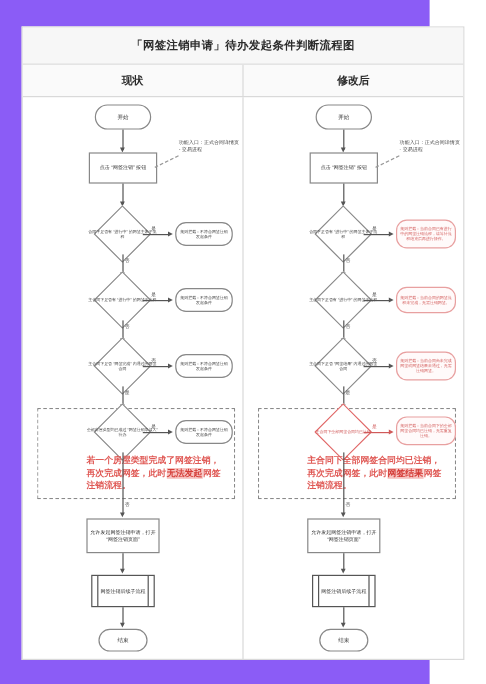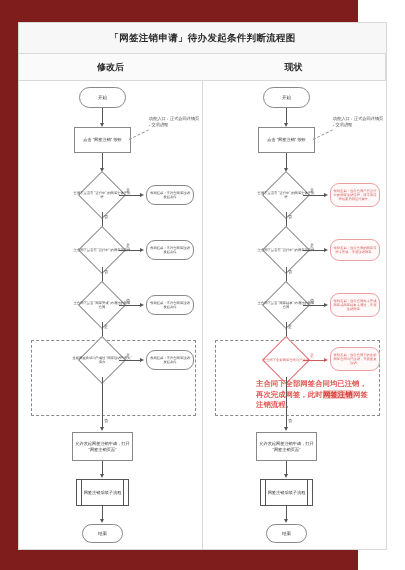--- a/index.html
+++ b/index.html
@@ -1,21 +1,21 @@
 <!DOCTYPE html>
 <html><head>
 <meta charset="utf-8">
 <style>
   html,body{margin:0;padding:0;background:#ffffff;}
   body{
     width:405px;height:570px;overflow:hidden;
     font-family:"Liberation Sans","DejaVu Sans",sans-serif;
     color:#333;
   }
-  .page{position:relative;width:358px;height:570px;background:#7f1d1d;}
+  .page{position:relative;width:358px;height:570px;background:#8b5cf6;}
   .frame{
     position:absolute;left:18px;top:22px;width:369px;height:528px;
     border:1px solid #d9d9d9;background:#fff;box-sizing:border-box;
   }
   .title-bar{
     height:30px;border-bottom:1px solid #d9d9d9;background:#f7f7f7;
     display:flex;align-items:center;justify-content:center;
     font-size:9.5px;font-weight:bold;color:#2b2b2b;letter-spacing:.3px;
   }
   .col-heads{display:flex;height:26px;border-bottom:1px solid #d9d9d9;background:#fafafa;}
@@ -78,22 +78,22 @@
 </style>
 </head>
 <body>
 
 <div class="page">
  <div class="frame">
 
   <div class="title-bar">「网签注销申请」待办发起条件判断流程图</div>
 
   <div class="col-heads">
+    <div class="col-head left">现状</div>
     <div class="col-head">修改后</div>
-    <div class="col-head left">现状</div>
   </div>
 
   <div class="cols">
 
    <div class="col left">
 
      <div class="node term" style="left:60px;top:6px;width:47px;height:21px;">开始</div>
      <div class="vline" style="left:83px;top:27px;height:17px;"></div>
      <div class="arrow-d" style="left:81px;top:42px;"></div>
 
@@ -143,20 +143,23 @@
 
      <div class="diamond" style="left:66px;top:262px;width:34px;height:34px;">
        <div class="dshape"></div>
        <div class="dtext">全部房屋类型均已成过 “网签注销申请人” 待办</div>
      </div>
      <div class="hline" style="left:100px;top:279px;width:22px;"></div>
      <div class="lbl" style="left:107px;top:272px;">是</div>
      <div class="arrow-r" style="left:121px;top:277px;"></div>
      <div class="msg" style="left:127px;top:269px;width:48px;height:20px;">规则拦截：不符合网签注销发起条件</div>
 
+     <div class="callout" style="left:53px;top:298px;width:118px;">
+       <span>若一个房屋类型完成了网签注销，再次完成网签，此时</span><span class="hl">无法发起</span><span>网签注销流程。</span>
+     </div>
 
      <div class="vline" style="left:83px;top:296px;height:52px;"></div>
      <div class="lbl" style="left:85px;top:337px;">否</div>
      <div class="arrow-d" style="left:81px;top:346px;"></div>
 
      <div class="node proc" style="left:53px;top:351px;width:61px;height:29px;">允许发起网签注销申请，打开 “网签注销页面”</div>
      <div class="vline" style="left:83px;top:380px;height:15px;"></div>
      <div class="arrow-d" style="left:81px;top:393px;"></div>
 
      <div class="node predef" style="left:57px;top:398px;width:53px;height:27px;position:absolute;">网签注销后续子流程</div>
@@ -219,21 +222,21 @@
      <div class="diamond red" style="left:66px;top:262px;width:34px;height:34px;">
        <div class="dshape"></div>
        <div class="dtext">主合同下全部网签合同均已注销</div>
      </div>
      <div class="hline" style="left:100px;top:279px;width:22px;border-top-color:#d05a5a;"></div>
      <div class="lbl" style="left:107px;top:272px;color:#d05a5a;">是</div>
      <div class="arrow-r" style="left:121px;top:277px;border-left-color:#d05a5a;"></div>
      <div class="msg red" style="left:127px;top:266px;width:50px;height:24px;">规则拦截：当前合同下的全部网签合同均已注销，无需重复注销。</div>
 
      <div class="callout" style="left:53px;top:298px;width:118px;">
-       <span>主合同下全部网签合同均已注销，再次完成网签，此时</span><span class="hl">网签注销</span><span>网签注销流程。</span>
+       <span>主合同下全部网签合同均已注销，再次完成网签，此时</span><span class="hl">网签结果</span><span>网签注销流程。</span>
      </div>
 
      <div class="vline" style="left:83px;top:296px;height:52px;"></div>
      <div class="lbl" style="left:85px;top:337px;">否</div>
      <div class="arrow-d" style="left:81px;top:346px;"></div>
 
      <div class="node proc" style="left:53px;top:351px;width:61px;height:29px;">允许发起网签注销申请，打开 “网签注销页面”</div>
      <div class="vline" style="left:83px;top:380px;height:15px;"></div>
      <div class="arrow-d" style="left:81px;top:393px;"></div>
 

